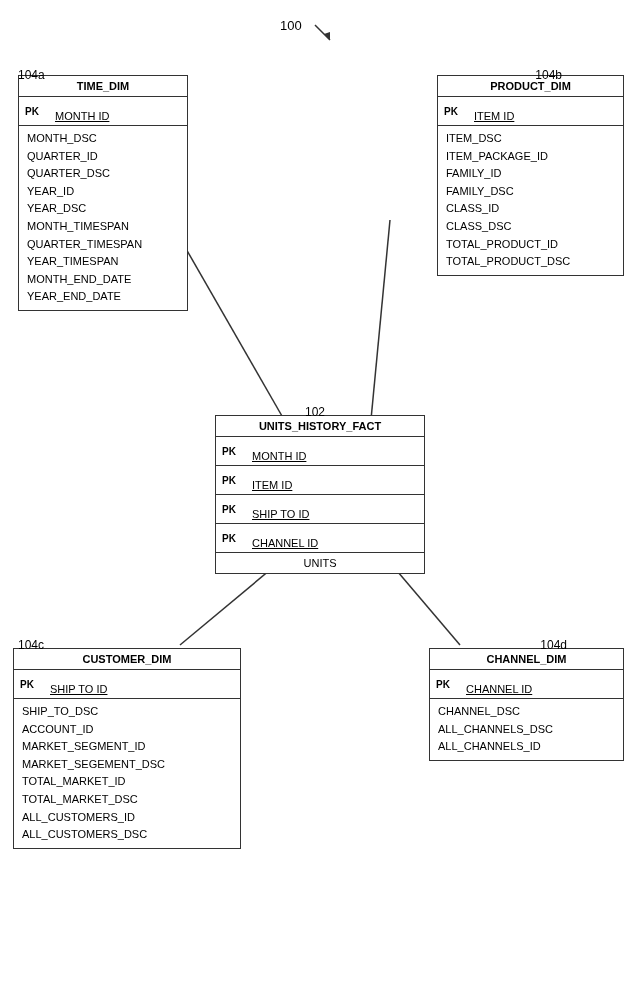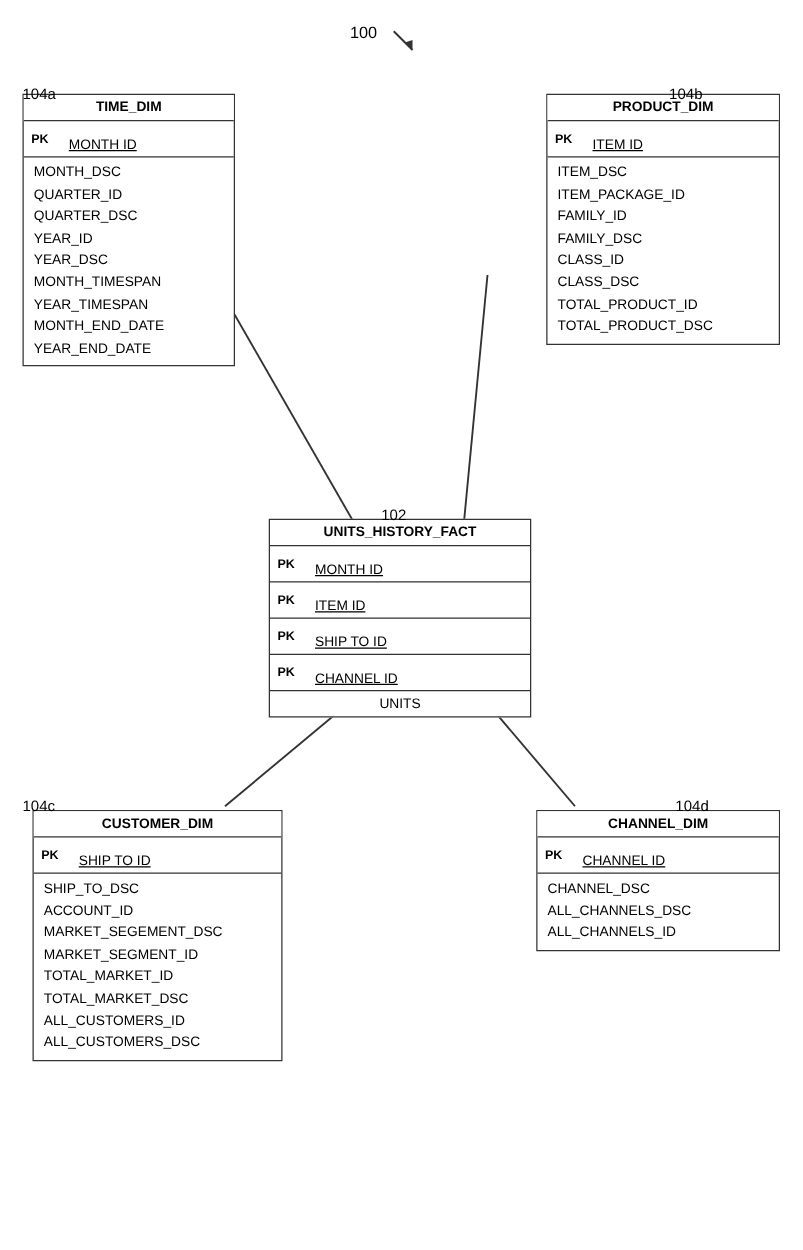--- a/index.html
+++ b/index.html
@@ -135,20 +135,21 @@
       <span class="pk-label">PK</span>
       <span class="pk-field">MONTH ID</span>
     </div>
     <div class="fields-section">
       <div class="field-row">MONTH_DSC</div>
       <div class="field-row">QUARTER_ID</div>
       <div class="field-row">QUARTER_DSC</div>
       <div class="field-row">YEAR_ID</div>
       <div class="field-row">YEAR_DSC</div>
       <div class="field-row">MONTH_TIMESPAN</div>
+      <div class="field-row">QUARTER_TIMESPAN</div>
       <div class="field-row">YEAR_TIMESPAN</div>
       <div class="field-row">MONTH_END_DATE</div>
       <div class="field-row">YEAR_END_DATE</div>
     </div>
   </div>
 
   <div class="ref-label" style="top: 68px; left: 18px; font-size:12px;">
     <span>104a</span>
   </div>
 
@@ -192,31 +193,31 @@
       <span class="pk-label">PK</span>
       <span class="pk-field">CHANNEL ID</span>
     </div>
     <div class="units-section">UNITS</div>
   </div>
 
   <div class="ref-label" style="top: 405px; left: 305px; font-size:12px;">
     <span>102</span>
   </div>
 
-  <div class="db-table" style="top: 648px; left: 26px; width: 200px;">
+  <div class="db-table" style="top: 648px; left: 13px; width: 228px;">
     <div class="table-title">CUSTOMER_DIM</div>
     <div class="pk-row">
       <span class="pk-label">PK</span>
       <span class="pk-field">SHIP TO ID</span>
     </div>
     <div class="fields-section">
       <div class="field-row">SHIP_TO_DSC</div>
       <div class="field-row">ACCOUNT_ID</div>
+      <div class="field-row">MARKET_SEGMENT_ID</div>
       <div class="field-row">MARKET_SEGEMENT_DSC</div>
-      <div class="field-row">MARKET_SEGMENT_ID</div>
       <div class="field-row">TOTAL_MARKET_ID</div>
       <div class="field-row">TOTAL_MARKET_DSC</div>
       <div class="field-row">ALL_CUSTOMERS_ID</div>
       <div class="field-row">ALL_CUSTOMERS_DSC</div>
     </div>
   </div>
 
   <div class="ref-label" style="top: 638px; left: 18px; font-size:12px;">
     <span>104c</span>
   </div>

